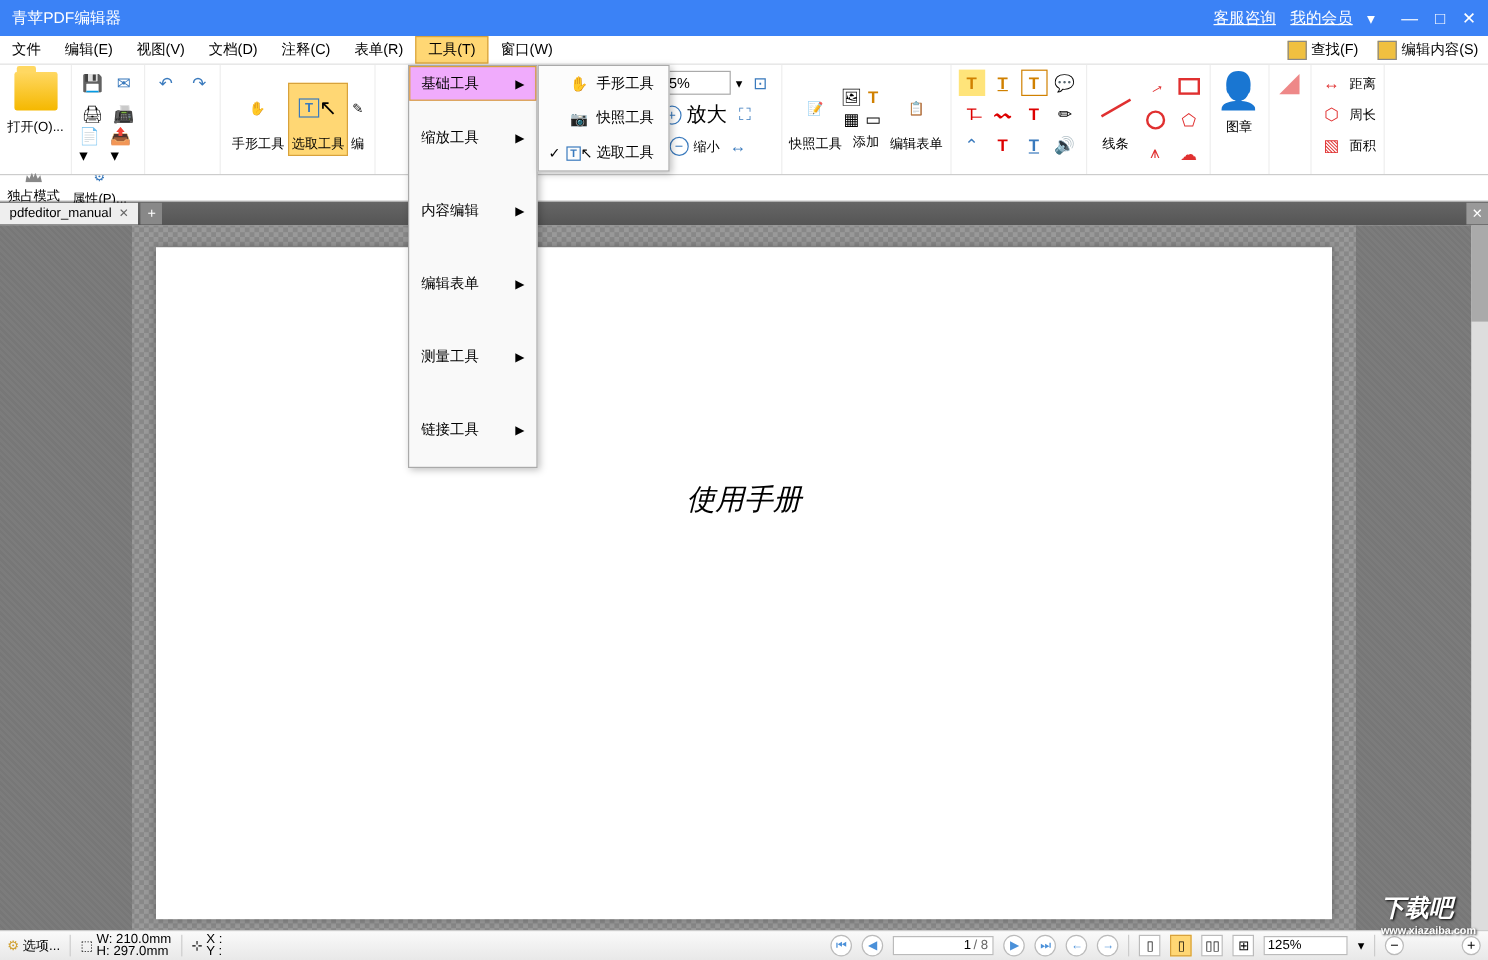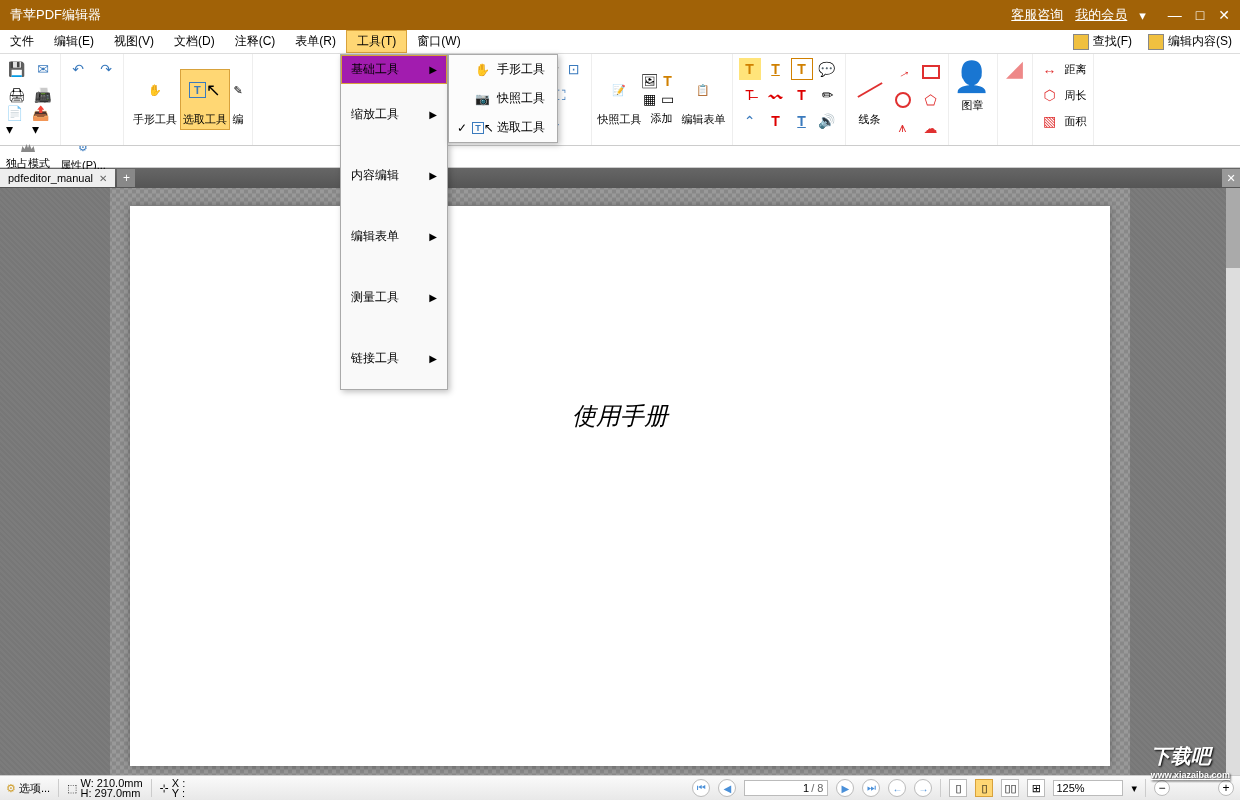--- a/index.html
+++ b/index.html
@@ -1,19 +1,19 @@
 <!DOCTYPE html>
 <html><head>
 <meta charset="utf-8">
 <style>
 * { margin: 0; padding: 0; box-sizing: border-box; font-family: "Microsoft YaHei", sans-serif; }
 body { width: 1240px; height: 800px; overflow: hidden; background: #fff; position: relative; }
 
 
-.titlebar { height: 30px; background: #a16207; display: flex; align-items: center; color: #fff; font-size: 13px; padding: 0 10px; }
+.titlebar { height: 30px; background: #3b82f6; display: flex; align-items: center; color: #fff; font-size: 13px; padding: 0 10px; }
 .titlebar .title { flex: 1; }
 .titlebar .right { display: flex; align-items: center; gap: 12px; }
 .titlebar .right a { color: #fff; text-decoration: underline; cursor: pointer; }
 .titlebar .winbtns { display: flex; gap: 14px; margin-left: 10px; }
 .titlebar .winbtns span { cursor: pointer; font-size: 14px; }
 
 
 .menubar { height: 24px; background: #fff; border-bottom: 1px solid #ddd; display: flex; align-items: center; font-size: 12px; }
 .menubar .mitem { padding: 0 10px; height: 100%; display: flex; align-items: center; cursor: pointer; }
 .menubar .mitem.active { background: #ffd774; border: 1px solid #d8a23c; }
@@ -30,21 +30,21 @@
 .rgroup .lbl { font-size: 11px; margin-top: 2px; }
 .rbtn { padding: 2px; cursor: pointer; border: 1px solid transparent; }
 .rbtn.selected { background: #ffd774; border: 1px solid #d8a23c; }
 
 .folder-ico { width: 40px; height: 32px; background: linear-gradient(#ffd862, #f5b800); border-radius: 2px; position: relative; }
 .folder-ico::before { content: ""; position: absolute; top: -5px; left: 2px; width: 16px; height: 6px; background: #ffd862; border-radius: 2px 2px 0 0; }
 
 
 .dropdown { position: absolute; top: 54px; left: 340px; background: #f9f9f9; border: 1px solid #aaa; box-shadow: 2px 2px 6px rgba(0,0,0,0.25); font-size: 12px; width: 108px; z-index: 100; }
 .dropdown .ditem { padding: 22px 10px; display: flex; align-items: center; justify-content: space-between; cursor: pointer; }
-.dropdown .ditem.hover { background: #a21caf; border: 1px solid #d8a23c; padding: 5px 9px; }
+.dropdown .ditem.hover { background: #f0abfc; border: 1px solid #d8a23c; padding: 5px 9px; }
 .dropdown .arrow { font-size: 10px; }
 
 .submenu { position: absolute; top: 54px; left: 448px; background: #fcfcfc; border: 1px solid #aaa; box-shadow: 2px 2px 6px rgba(0,0,0,0.25); font-size: 12px; width: 110px; z-index: 101; }
 .submenu .sitem { padding: 6px 8px; display: flex; align-items: center; gap: 6px; cursor: pointer; }
 .submenu .sitem .check { width: 12px; display: inline-block; }
 .submenu .sico { width: 16px; height: 16px; display: flex; align-items: center; justify-content: center; }
 
 
 .propbar { height: 22px; background: #fff; border-bottom: 1px solid #ccc; display: flex; align-items: center; font-size: 11px; padding: 0 6px; gap: 10px; }
 .propbar .pitem { display: flex; align-items: center; gap: 4px; cursor: pointer; flex-direction: column; }
@@ -75,21 +75,21 @@
 .statusbar .sep { width: 1px; height: 18px; background: #ccc; }
 .statusbar .flex { flex: 1; }
 .statusbar .navbtn { width: 18px; height: 18px; border: 1px solid #bbb; border-radius: 50%; display: flex; align-items: center; justify-content: center; cursor: pointer; font-size: 10px; color: #4a90d9; background: #fff; }
 .statusbar .viewbtn { width: 18px; height: 18px; border: 1px solid #bbb; display: flex; align-items: center; justify-content: center; cursor: pointer; background: #fff; }
 .statusbar .viewbtn.active { background: #ffd774; border-color: #d8a23c; }
 .statusbar .zoomsel { width: 70px; height: 16px; border: 1px solid #bbb; font-size: 11px; padding: 0 2px; }
 .statusbar .zbtn { width: 16px; height: 16px; border: 1px solid #bbb; border-radius: 50%; display: flex; align-items: center; justify-content: center; cursor: pointer; font-size: 12px; background: #fff; }
 
 
 .watermark { position: absolute; right: 10px; bottom: 20px; color: #fff; font-size: 20px; font-weight: bold; text-shadow: 1px 1px 2px #000; z-index: 50; font-style: italic; }
-.watermark .sub { font-size: 9px; display: block; text-align: right; font-style: normal; text-decoration: underline; }
+.watermark .sub { font-size: 9px; display: block; text-align: right; font-style: normal; }
 
 
 .zoomcombo { width: 70px; height: 20px; border: 1px solid #aaa; font-size: 12px; padding: 0 4px; }
 
 
 .tico { width: 22px; height: 22px; display: flex; align-items: center; justify-content: center; cursor: pointer; font-size: 14px; }
 .redline { width: 28px; height: 2px; background: #e03030; transform: rotate(-30deg); }
 .redbox { width: 18px; height: 14px; border: 2px solid #e03030; }
 .redcircle { width: 16px; height: 16px; border: 2px solid #e03030; border-radius: 50%; }
 </style>
@@ -125,20 +125,28 @@
     <span>查找(F)</span>
   </div>
   <div class="findbtn">
     <span class="ico"></span>
     <span>编辑内容(S)</span>
   </div>
 </div>
 
 <div class="ribbon">
 
+  <div class="rgroup">
+    <div class="big">
+      <div class="bigicon">
+          <div class="folder-ico"></div>
+        </div>
+      <span class="lbl">打开(O)...</span>
+    </div>
+  </div>
 
   <div class="rgroup">
     <div class="smallrow">
       <div style="display:flex;gap:4px">
         <span class="tico" style="color:#3a7abd">💾</span>
         <span class="tico" style="color:#3a7abd">✉</span>
       </div>
       <div style="display:flex;gap:4px">
         <span class="tico">🖨</span>
         <span class="tico" style="color:#3a7abd">📠</span>

